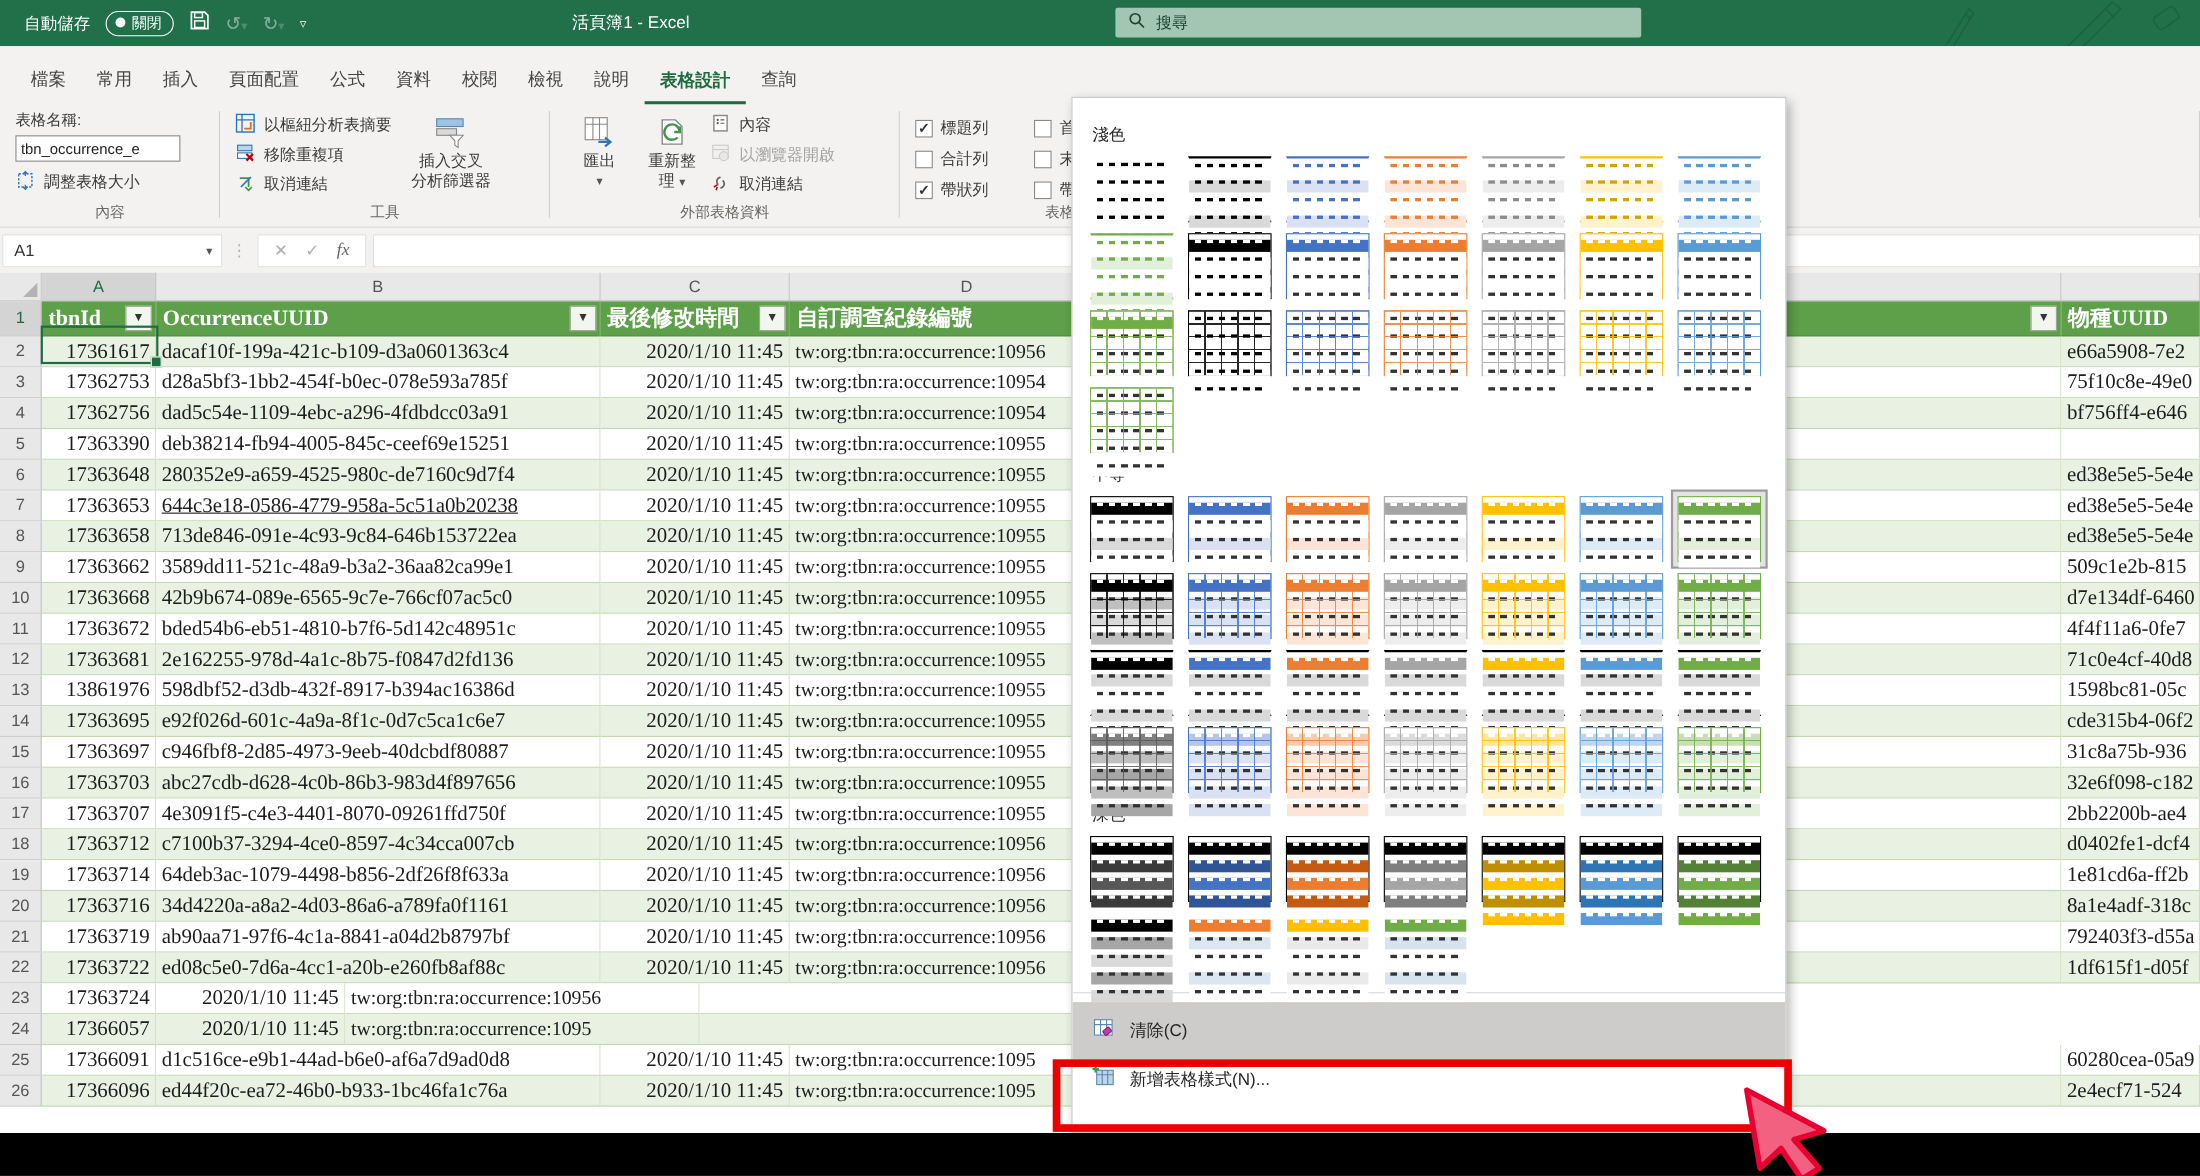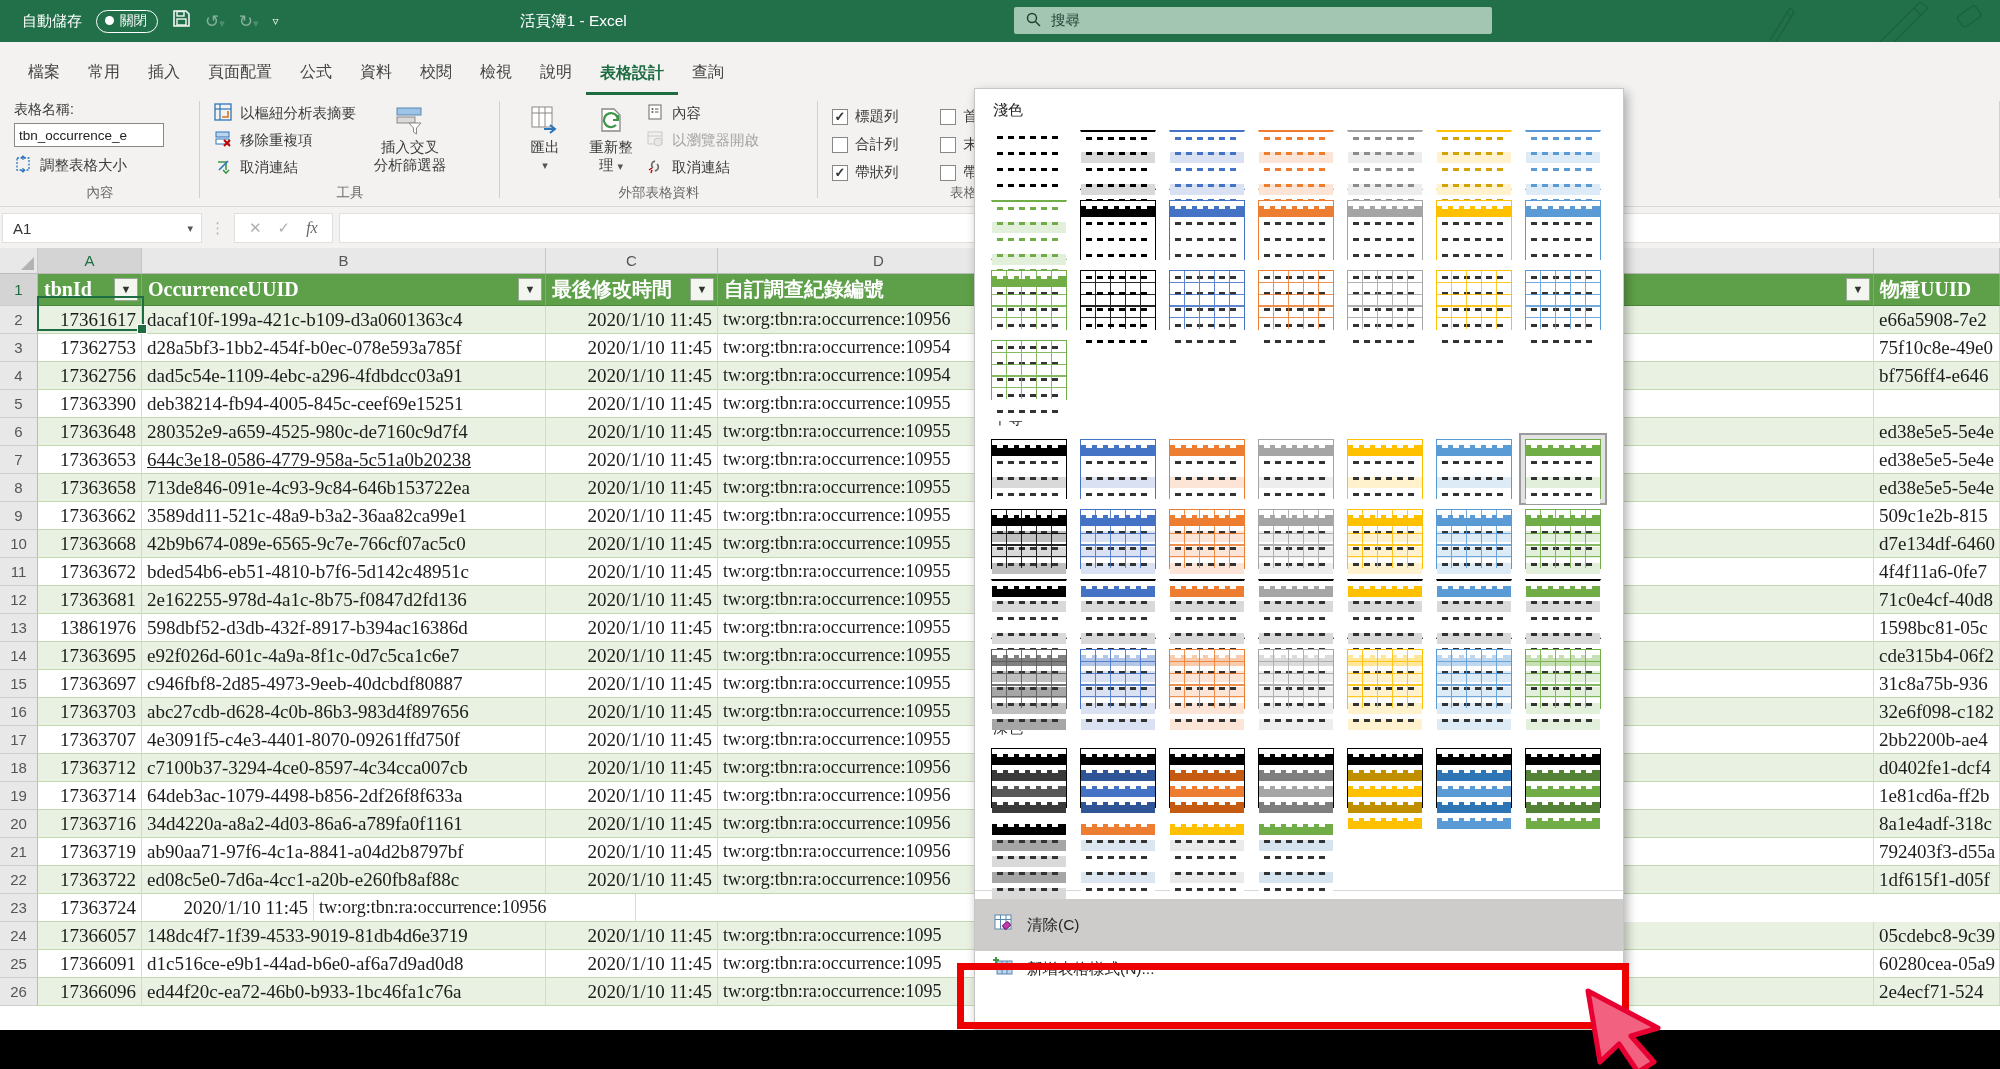--- a/index.html
+++ b/index.html
@@ -89,21 +89,21 @@
   .a1sel { position:absolute; left:37px; top:48px; width:107px; height:35px; border:2.5px solid #1e6c41;
            pointer-events:none; }
   .a1sel:after { content:""; position:absolute; right:-5px; bottom:-5px; width:8px; height:8px;
                  background:#1e6c41; border:1.5px solid #fff; }
 
   
   .popup { position:absolute; left:974px; top:88px; width:650px; height:942px; background:#fff;
            border:1px solid #c6c6c6; box-shadow:3px 4px 10px rgba(0,0,0,.3); z-index:5; overflow:hidden;
            padding:12px 16px 0 16px; }
   .gsec-label { font-size:15px; color:#262626; margin:6px 0 10px 2px; }
-  .gsec-label.first { margin-top:0;font-family:Liberation Mono, monospace; }
+  .gsec-label.first { margin-top:12px;font-family:Liberation Mono, monospace; }
   .grow { display:flex; gap:13px; margin-bottom:10px; }
   .thumb { width:76px; height:60px; background:#fff; position:relative; flex:0 0 auto; }
   .trow2 { height:20%; position:relative; }
   .trow2 i { display:block; height:3px; margin:4.5px auto 0; width:86%; }
   .gridov { position:absolute; inset:0; opacity:.85; pointer-events:none; }
   .thumb.sel { box-shadow:0 0 0 4px #e3e3e3, 0 0 0 6px #9b9b9b; }
   .gdivider { height:1px; background:#d9d9d9; margin:12px -16px 8px -16px; }
   .gmenu-item { display:flex; align-items:center; gap:12px; height:36px; font-size:15.5px; color:#262626;
                 padding-left:8px; margin:0 -16px; padding-right:16px; }
   .gmenu-item.hl { background:#cecccb; height:52px; }
@@ -572,21 +572,20 @@
           <div class="gut">23</div>
           <div class="cell num" style="width: 104px;">17363724</div>
           <div class="cell num" style="width: 172px;">2020/1/10 11:45</div>
           <div class="cell" style="width: 322px; font-size: 18px;">tw:org:tbn:ra:occurrence:10956</div>
           <div class="cell" style="width: 834px;"></div>
           <div class="cell" style="width: 126px;">cdf34413-fc3e</div>
         </div>
         <div class="trowline row-even">
           <div class="gut">24</div>
           <div class="cell num" style="width: 104px;">17366057</div>
-          <div class="cell" style="width: 404px;">148dc4f7-1f39-4533-9019-81db4d6e3719</div>
           <div class="cell num" style="width: 172px;">2020/1/10 11:45</div>
           <div class="cell" style="width: 322px; font-size: 18px;">tw:org:tbn:ra:occurrence:1095</div>
           <div class="cell" style="width: 834px;"></div>
           <div class="cell" style="width: 126px;">05cdebc8-9c39</div>
         </div>
         <div class="trowline row-odd">
           <div class="gut">25</div>
           <div class="cell num" style="width: 104px;">17366091</div>
           <div class="cell" style="width: 404px;">d1c516ce-e9b1-44ad-b6e0-af6a7d9ad0d8</div>
           <div class="cell num" style="width: 172px;">2020/1/10 11:45</div>

